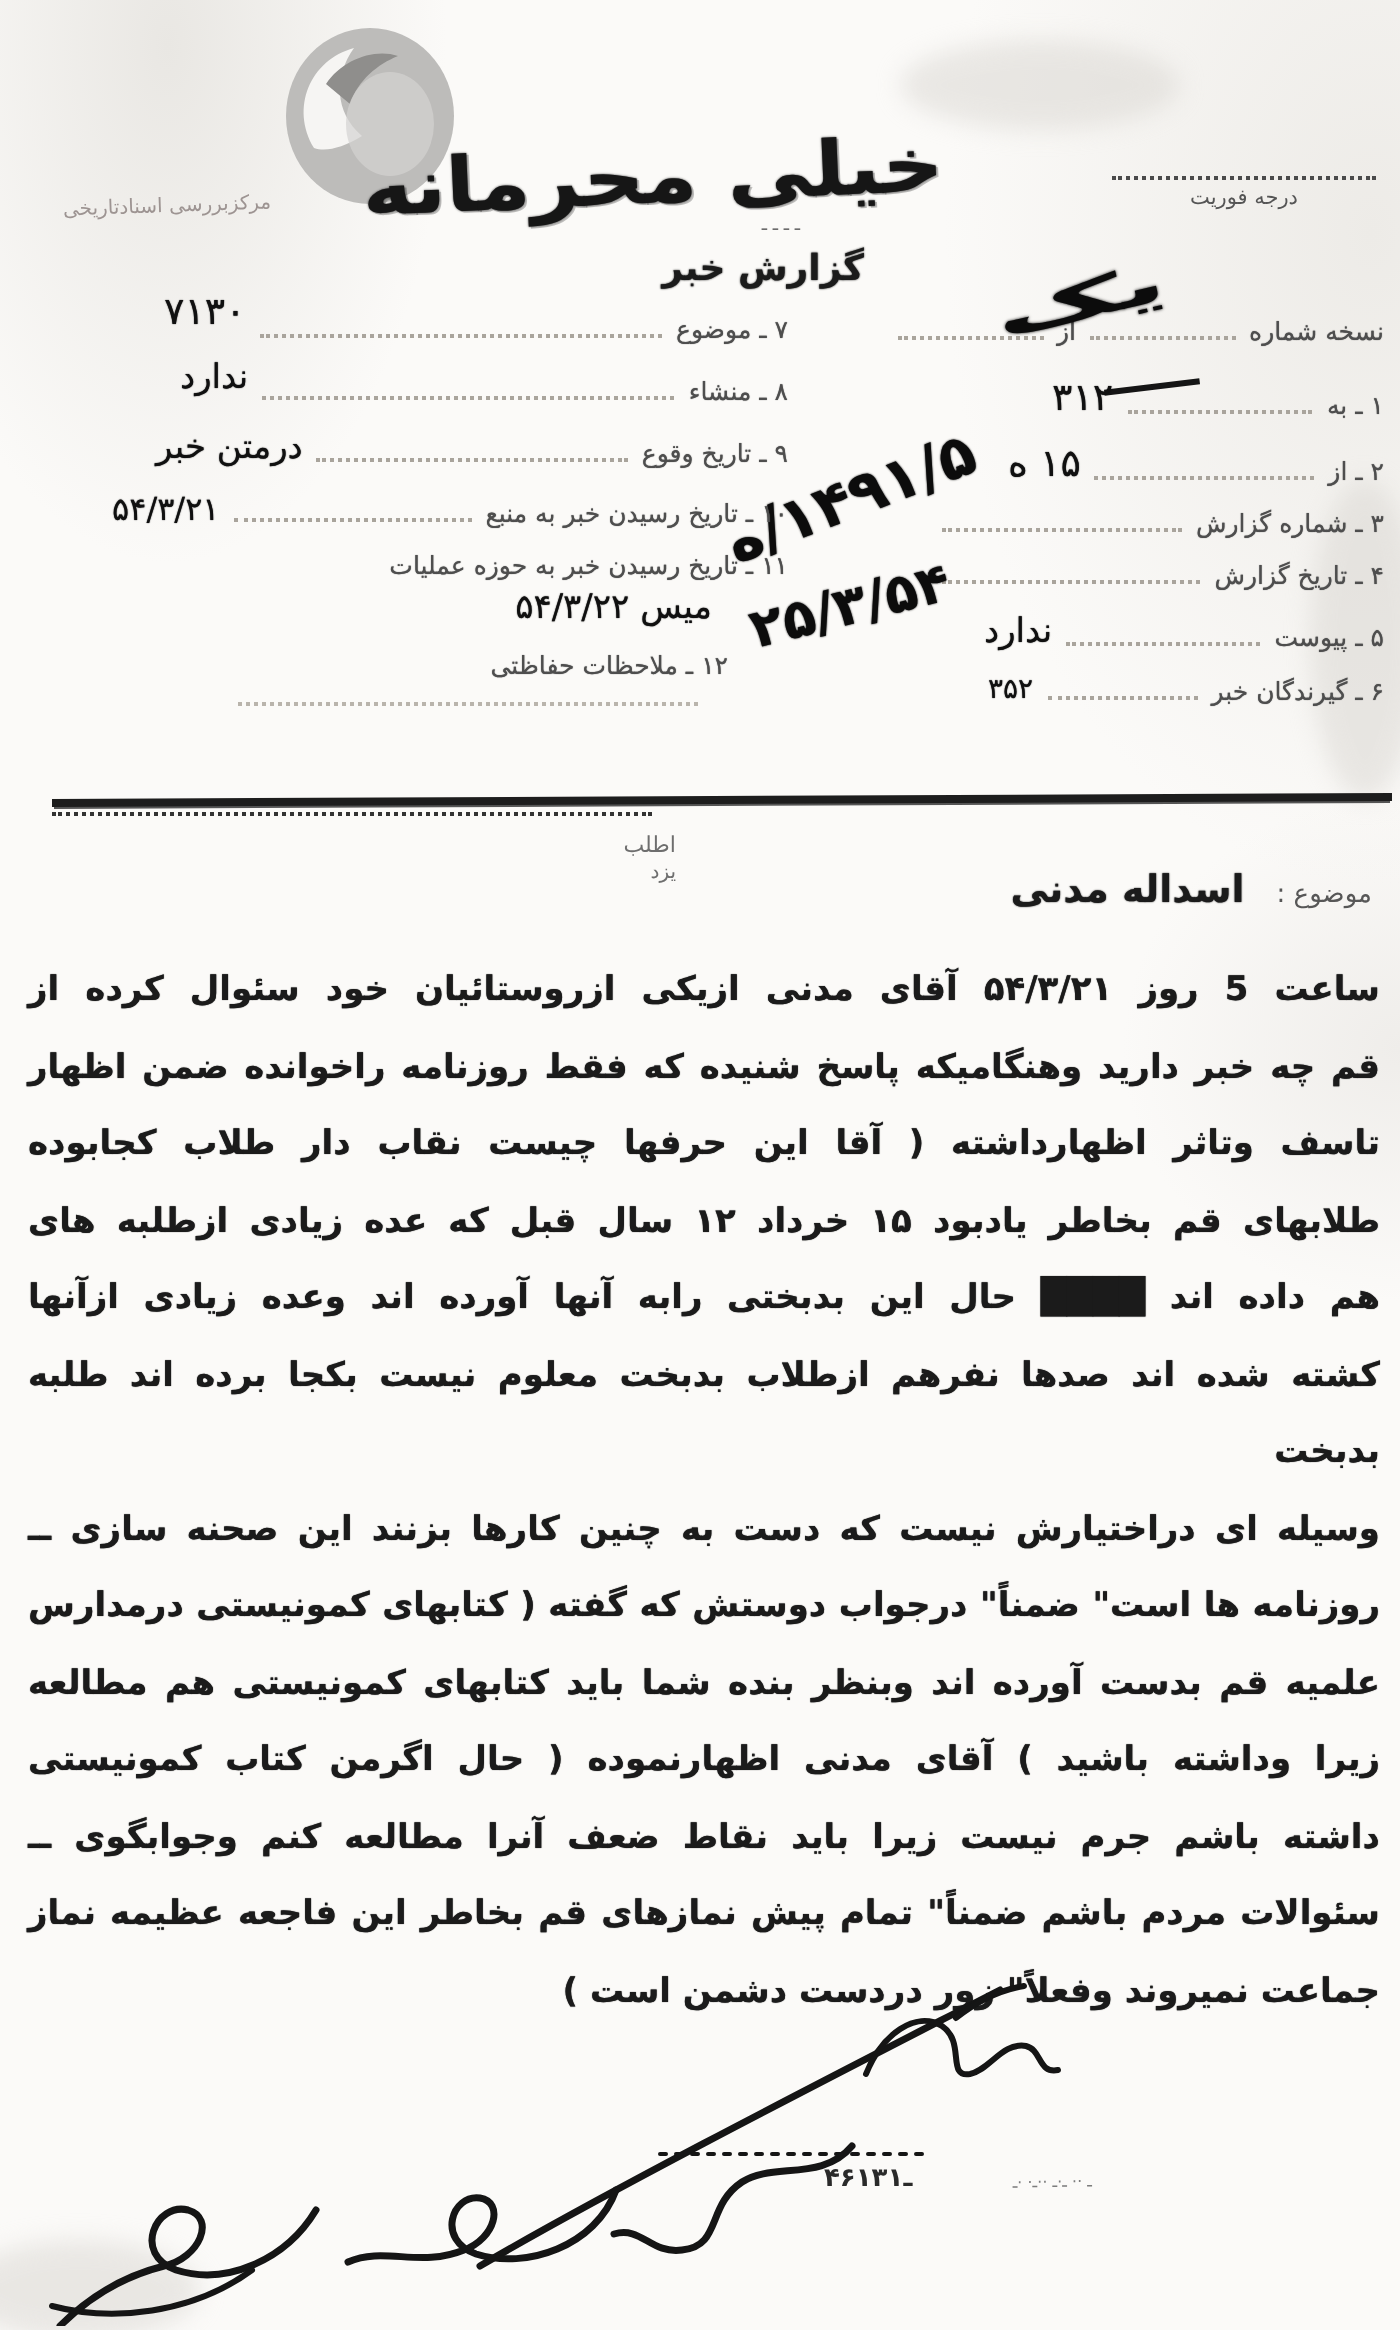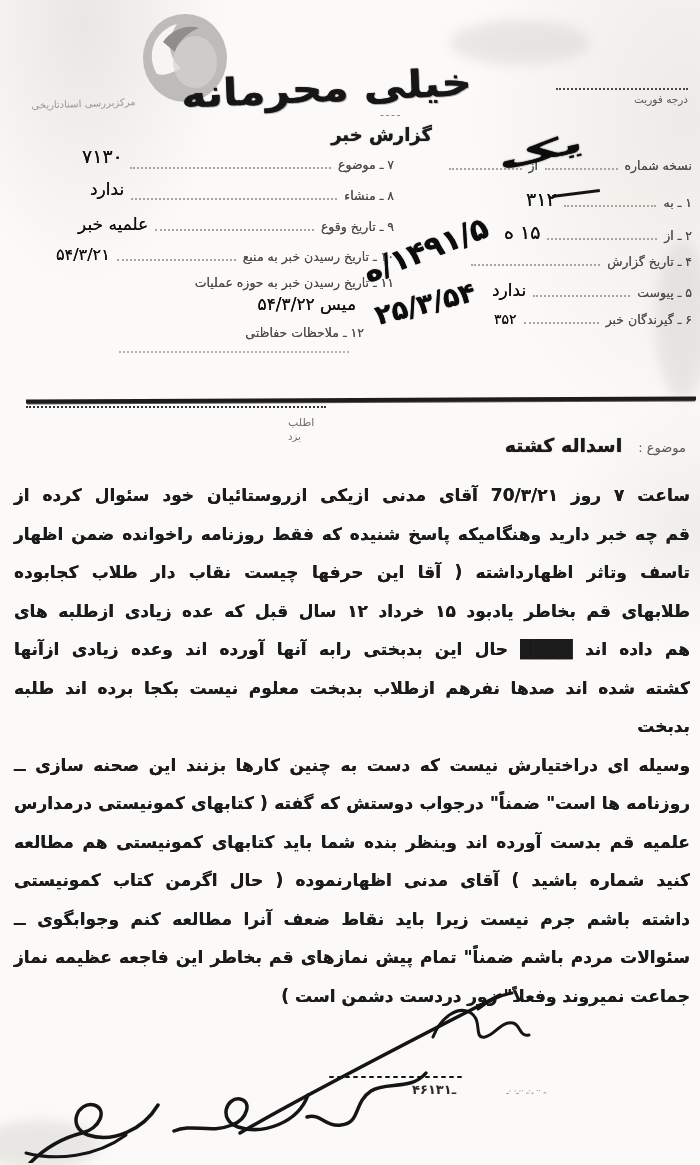--- a/index.html
+++ b/index.html
@@ -19,39 +19,39 @@
   .wm-caption{font-size:10px;color:#9d9492;transform:rotate(-2deg);}
   
   .stamp{
     font-size:38px;font-weight:bold;color:#161616;white-space:nowrap;
     transform:rotate(-2.5deg) scaleX(1.12);transform-origin:right center;
     text-shadow:0 0 1px #222, 1px 1px 0 rgba(20,20,20,.25);
     letter-spacing:1px;
   }
   .stamp-sub{font-size:9px;color:#6b6b6b;letter-spacing:4px;}
   .report-type{font-size:18px;font-weight:bold;text-shadow:0 0 1px #111;}
-  .urgency{width:132px;}
+  .urgency{width:132px;text-align:center;}
   .urgency .dotline{border-top:2px dotted #4a4a4a;margin-bottom:3px;}
   .urgency .lbl{font-size:10.5px;color:#555;}
   
   .frow{display:flex;align-items:flex-end;margin-bottom:11px;}
   .flabel{font-size:12.5px;color:#4e4e4e;white-space:nowrap;text-shadow:0 0 .5px #555;}
   .dots{flex:1;border-bottom:2px dotted #a9a49c;margin:0 7px 3px 7px;min-width:10px;height:8px;}
   .fvalue{font-size:17px;font-weight:normal;color:#101010;white-space:nowrap;text-shadow:0 0 .6px #111;}
   .hw{
     font-weight:bold;color:#0c0c0c;white-space:nowrap;
     text-shadow:0 0 1px #000;
   }
   
   .rule{height:4px;background:#1d1d1d;transform:rotate(-.25deg);box-shadow:0 2px 0 -1px #555;}
   .rule2{height:0;border-top:2px dotted #333;}
   .subject-row{display:flex;align-items:baseline;gap:16px;}
   .subject-lbl{font-size:13px;color:#575757;}
   .subject-val{font-size:19px;font-weight:bold;text-shadow:0 0 .8px #111;}
-  .center-note{font-size:11px;color:#6e6e6e;text-align:left;line-height:14px;}
+  .center-note{font-size:11px;color:#6e6e6e;text-align:right;line-height:14px;}
   
   .body-block{line-height:38.5px;font-size:17px;font-weight:bold;text-shadow:0 0 .5px #222;}
   .bline{text-align:justify;text-align-last:justify;white-space:nowrap0;}
   .bline.short{text-align:right;text-align-last:right;}
   .pagenum{font-size:13px;font-weight:bold;color:#2a2a2a;direction:ltr;}
   .fineprint{font-size:8px;color:#7c7c7c;letter-spacing:2px;transform:rotate(-1deg);}
   .noise{filter:blur(6px);opacity:.5;background:#d8d5d0;border-radius:50%;}
   svg .ink{stroke:#151515;fill:none;stroke-linecap:round;stroke-linejoin:round;}
 </style>
 </head>
@@ -99,20 +99,24 @@
       <span class="fvalue" style="font-size:19px;margin-left:28px;">۳۱۲</span>
       <span style="width:34px;"></span>
     </div>
     <div class="frow">
       <span class="flabel">۲ ـ از</span>
       <span class="dots"></span>
       <span class="fvalue" style="font-size:19px;">۱۵ ه</span>
       <span style="width:40px;"></span>
     </div>
     <div class="frow">
+      <span class="flabel">۳ ـ شماره گزارش</span>
+      <span class="dots"></span>
+    </div>
+    <div class="frow">
       <span class="flabel">۴ ـ تاریخ گزارش</span>
       <span class="dots"></span>
     </div>
     <div class="frow">
       <span class="flabel">۵ ـ پیوست</span>
       <span class="dots"></span>
       <span class="fvalue">ندارد</span>
       <span style="width:28px;"></span>
     </div>
     <div class="frow">
@@ -135,21 +139,21 @@
     </div>
     <div class="frow">
       <span class="flabel">۸ ـ منشاء</span>
       <span class="dots"></span>
       <span class="fvalue" style="position:relative;top:-4px;">ندارد</span>
       <span style="width:34px;"></span>
     </div>
     <div class="frow">
       <span class="flabel">۹ ـ تاریخ وقوع</span>
       <span class="dots"></span>
-      <span class="fvalue">علمیه خبر</span>
+      <span class="fvalue">درمتن خبر</span>
       <span style="width:22px;"></span>
     </div>
     <div class="frow">
       <span class="flabel">۱۰ ـ تاریخ رسیدن خبر به منبع</span>
       <span class="dots" style="min-width:4px;"></span>
       <span class="fvalue" style="font-size:16px;">۵۴/۳/۲۱</span>
     </div>
     <div class="frow" style="margin-bottom:4px;">
       <span class="flabel">۱۱ ـ تاریخ رسیدن خبر به حوزه عملیات</span>
     </div>
@@ -160,38 +164,38 @@
       <span class="flabel">۱۲ ـ ملاحظات حفاظتی</span>
     </div>
     <div style="border-bottom:2px dotted #b9b4ac;width:230px;margin-right:45px;"></div>
   </div>
 
   <div class="abs rule" style="left:26px;right:4px;top:398px;"></div>
   <div class="abs rule2" style="left:26px;width:300px;top:406px;"></div>
 
   <div class="abs subject-row" style="right:14px;top:434px;">
     <span class="subject-lbl">موضوع :</span>
-    <span class="subject-val">اسداله کشته</span>
+    <span class="subject-val">اسداله مدنی</span>
   </div>
   <div class="abs center-note" style="left:288px;top:416px;width:50px;">
     <div>اطلب</div>
     <div style="font-size:10px;">یزد</div>
   </div>
 
   <div class="abs body-block" style="left:14px;right:10px;top:476px;">
-    <div class="bline">ساعت ۷ روز 70/۳/۲۱ آقای مدنی ازیکی ازروستائیان خود سئوال کرده از</div>
+    <div class="bline">ساعت 5 روز ۵۴/۳/۲۱ آقای مدنی ازیکی ازروستائیان خود سئوال کرده از</div>
     <div class="bline">قم چه خبر دارید وهنگامیکه پاسخ شنیده که فقط روزنامه راخوانده ضمن اظهار</div>
     <div class="bline">تاسف وتاثر اظهارداشته ( آقا این حرفها چیست نقاب دار طلاب کجابوده</div>
     <div class="bline">طلابهای قم بخاطر یادبود ۱۵ خرداد ۱۲ سال قبل که عده زیادی ازطلبه های</div>
     <div class="bline">هم داده اند ████ حال این بدبختی رابه آنها آورده اند وعده زیادی ازآنها</div>
     <div class="bline">کشته شده اند صدها نفرهم ازطلاب بدبخت معلوم نیست بکجا برده اند طلبه بدبخت</div>
     <div class="bline">وسیله ای دراختیارش نیست که دست به چنین کارها بزنند این صحنه سازی ــ</div>
     <div class="bline">روزنامه ها است" ضمناً" درجواب دوستش که گفته ( کتابهای کمونیستی درمدارس</div>
     <div class="bline">علمیه قم بدست آورده اند وبنظر بنده شما باید کتابهای کمونیستی هم مطالعه</div>
-    <div class="bline">کنید شماره باشید ) آقای مدنی اظهارنموده ( حال اگرمن کتاب کمونیستی</div>
+    <div class="bline">زیرا وداشته باشید ) آقای مدنی اظهارنموده ( حال اگرمن کتاب کمونیستی</div>
     <div class="bline">داشته باشم جرم نیست زیرا باید نقاط ضعف آنرا مطالعه کنم وجوابگوی ــ</div>
     <div class="bline">سئوالات مردم باشم ضمناً" تمام پیش نمازهای قم بخاطر این فاجعه عظیمه نماز</div>
     <div class="bline short">جماعت نمیروند وفعلاً" زور دردست دشمن است )</div>
   </div>
 
   <svg class="abs" style="left:8px;top:975px;" width="545" height="188" viewBox="0 0 545 188">
     <path class="ink" stroke-width="3.5" d="M232,158 C300,118 430,52 492,20"></path>
     <path class="ink" stroke-width="3" d="M425,62 c8,-20 25,-32 38,-24 c12,8 2,26 14,24 c10,-2 16,-16 28,-14 c8,2 6,14 16,12"></path>
     <path class="ink" stroke-width="3.5" d="M418,98 c-15,18 -40,8 -55,18 c-18,12 -10,32 -30,34 c-16,2 -20,-12 -34,-8"></path>
     <path class="ink" stroke-width="3.5" d="M300,120 c-10,28 -45,40 -70,32 c-20,-7 -12,-30 2,-28 c12,2 8,20 -8,26 c-22,9 -40,-2 -58,6"></path>

